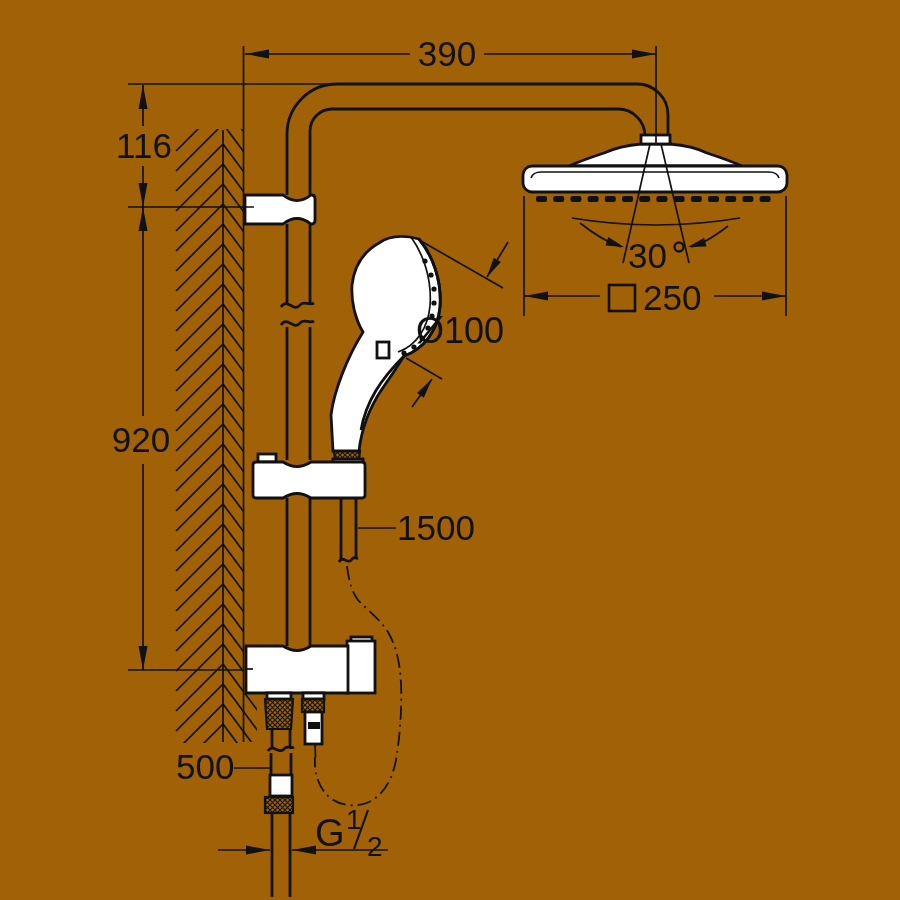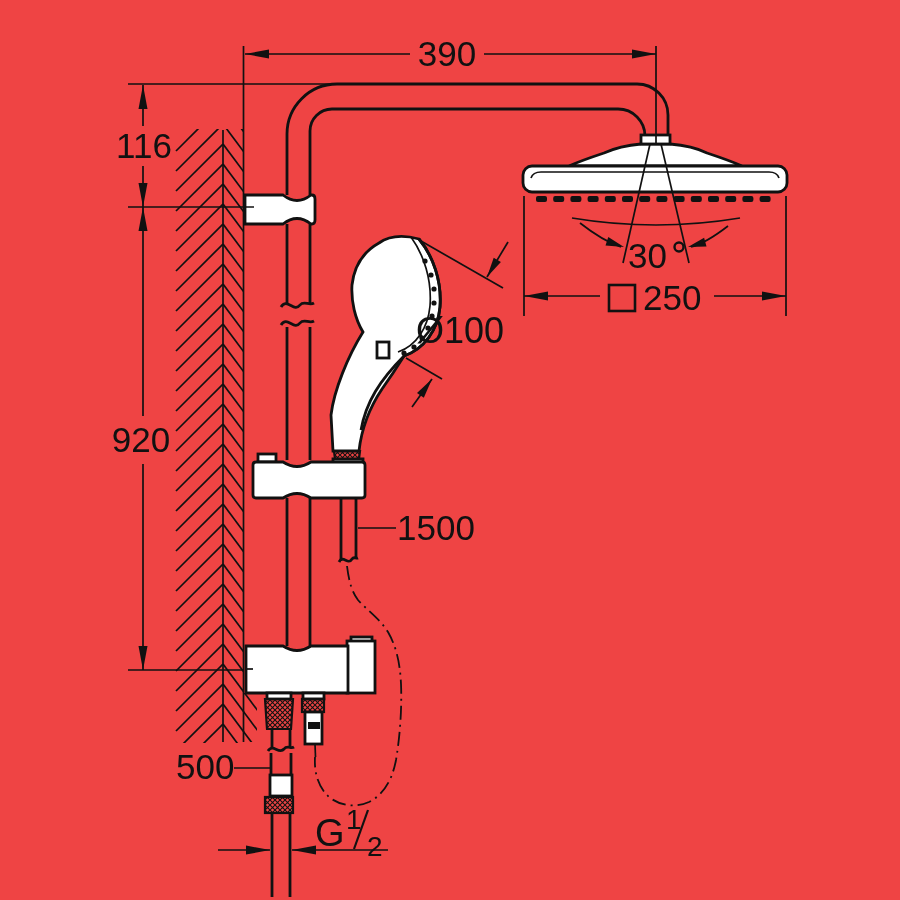--- a/index.html
+++ b/index.html
@@ -1,16 +1,16 @@
 <!DOCTYPE html>
 <html><head>
 <meta charset="utf-8">
 <style>
   html,body{margin:0;padding:0;background:#fff;}
-  .stage{width:900px;height:900px;position:relative;background:#ef4444;overflow:hidden;}
+  .stage{width:900px;height:900px;position:relative;background:#a16207;overflow:hidden;}
   svg{display:block;}
   text{font-family:"Liberation Sans","DejaVu Sans",sans-serif;fill:#111;}
   .dimtxt{font-size:35px;}
   .dimtxt-big{font-size:38px;}
   .dimtxt-frac{font-size:28px;}
   .dimtxt-dia{font-size:36px;}
   .outline{fill:#fff;stroke:#111;stroke-width:2.8;}
   .oline{fill:none;stroke:#111;stroke-width:2.8;}
   .thin{fill:none;stroke:#111;stroke-width:1.7;}
   .hatchln{stroke:#111;stroke-width:1.7;}

